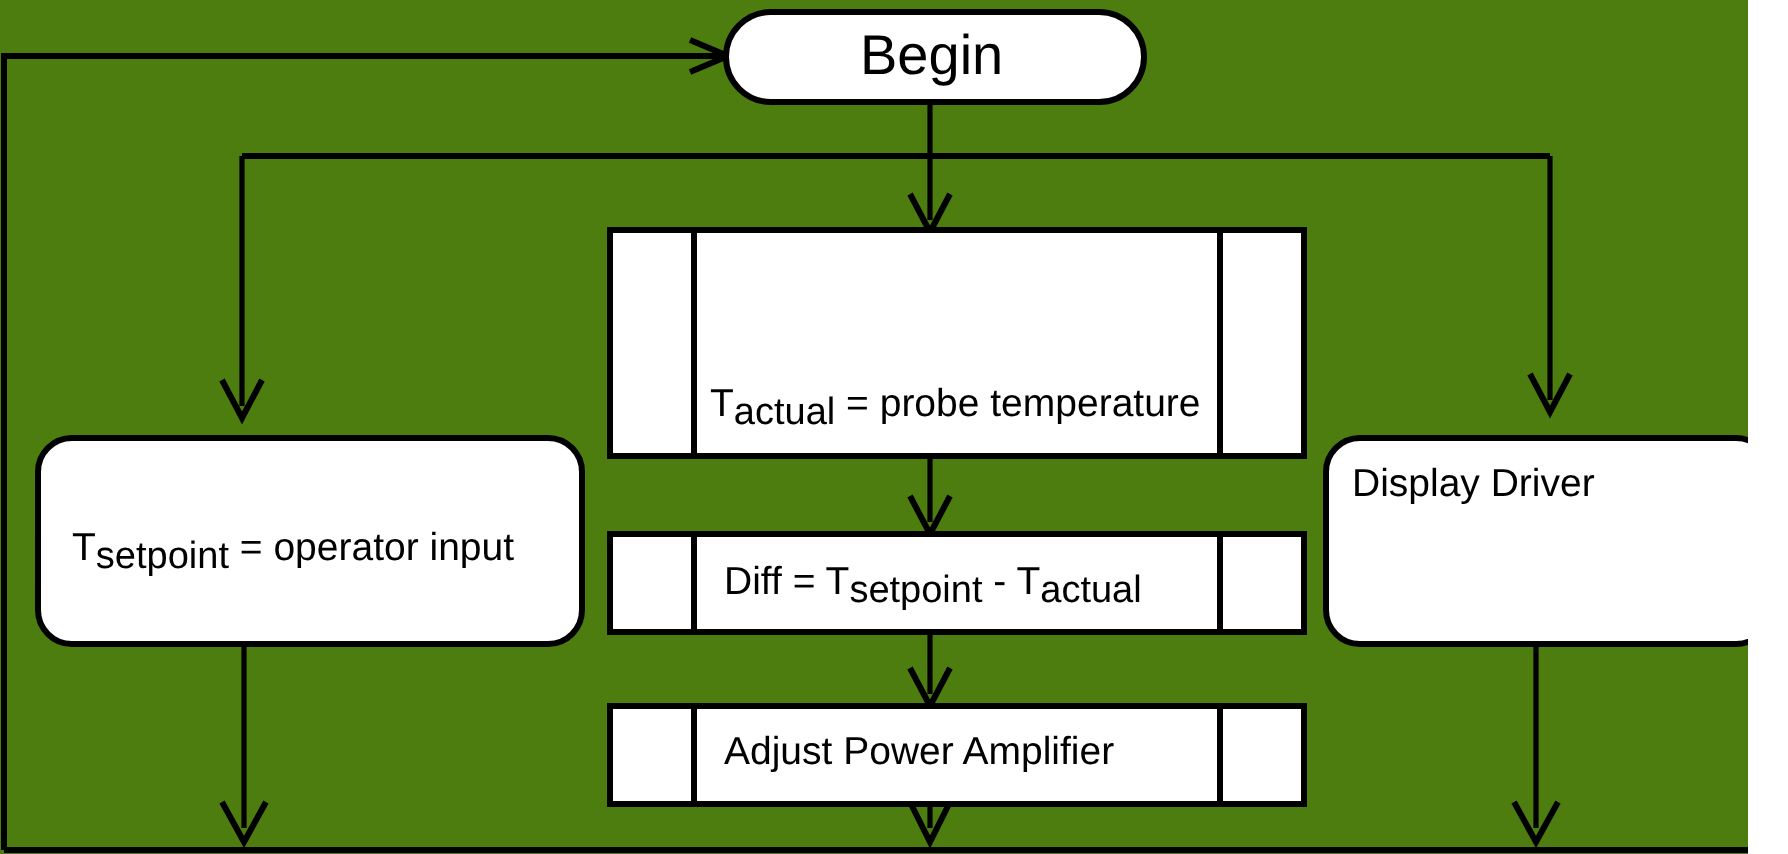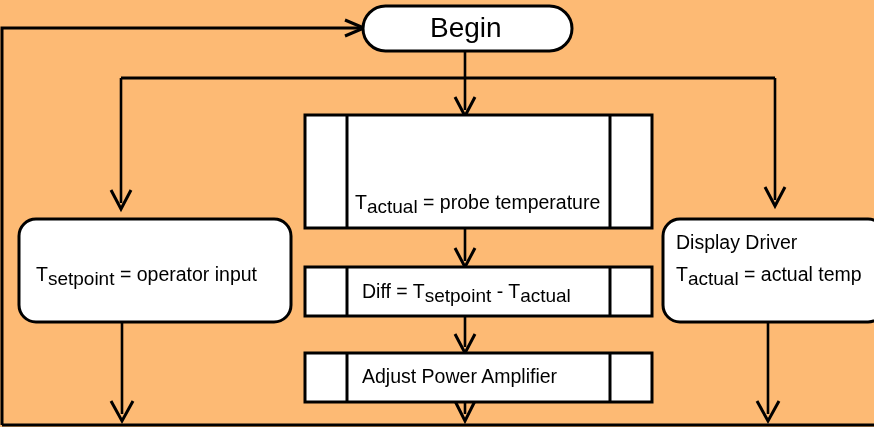--- a/index.html
+++ b/index.html
@@ -4,21 +4,21 @@
 <style>
   html, body {
     margin: 0;
     padding: 0;
     background: #ffffff;
   }
   #canvas {
     position: relative;
     width: 874px;
     height: 427px;
-    background: #fdba74;
+    background: #4d7c0f;
     overflow: hidden;
     font-family: "Liberation Sans", sans-serif;
   }
   svg.diagram {
     position: absolute;
     left: 0;
     top: 0;
     width: 894px;
     height: 427px;
   }
@@ -184,17 +184,14 @@
 
   <div class="txt t-line p3l1">Adjust Power Amplifier</div>
 
 
   <div class="txt t-line k2">
     <span>T</span><span class="sub">setpoint</span><span> = operator input</span>
   </div>
 
   <div class="txt t-line d1">Display Driver</div>
 
-  <div class="txt t-line d2">
-    <span>T</span><span class="sub">actual</span><span> = actual temp</span>
-  </div>
 
 </div>
 
 </body></html>

